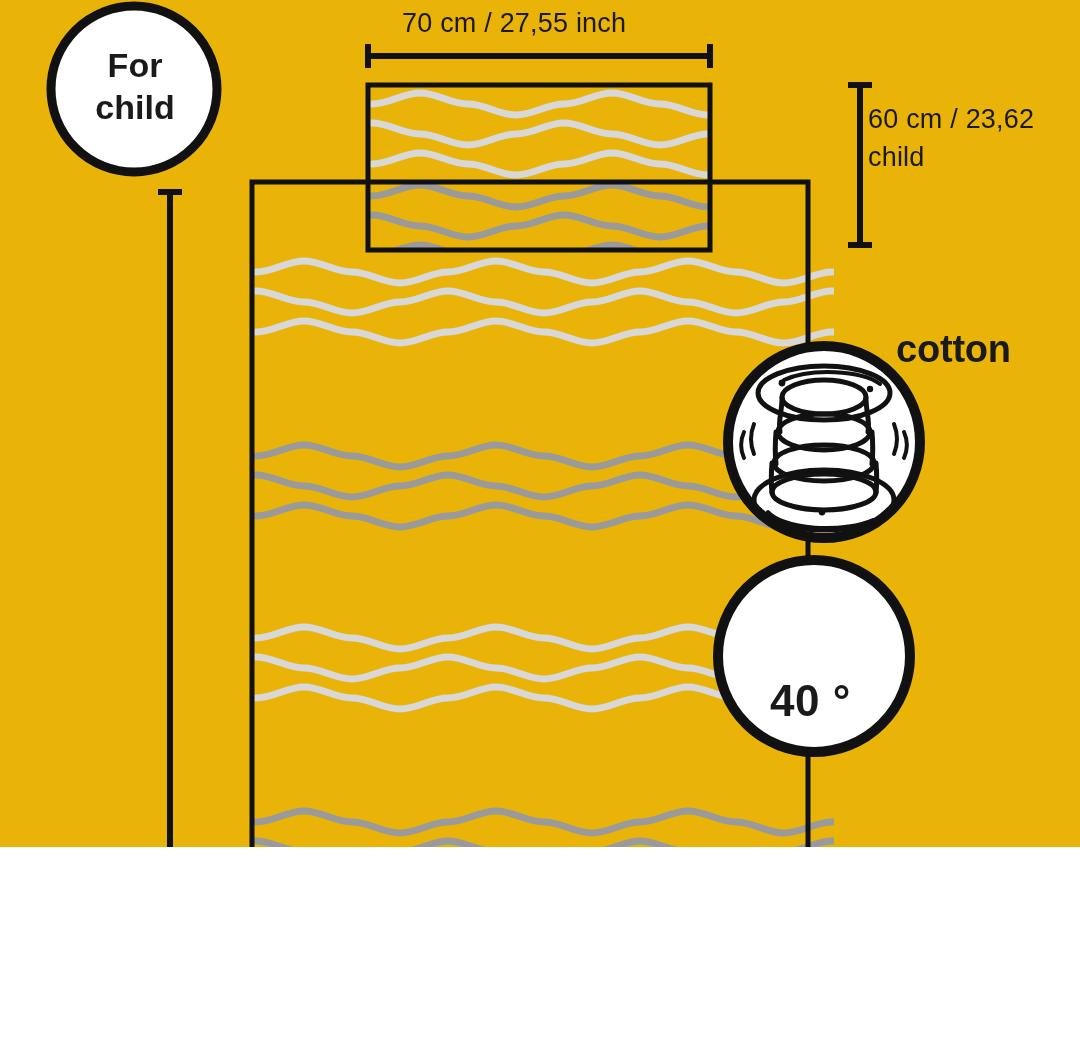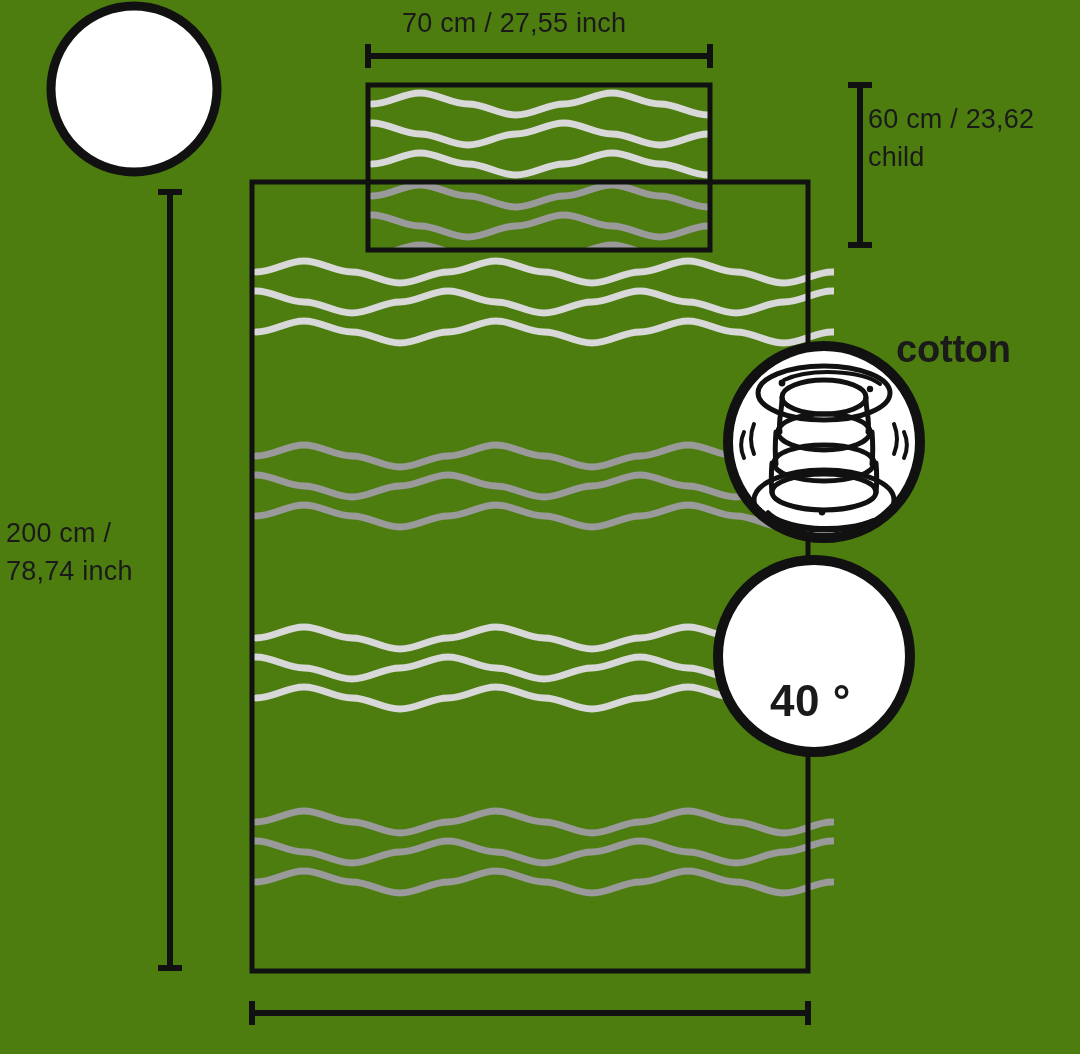--- a/index.html
+++ b/index.html
@@ -6,22 +6,22 @@
     margin: 0;
     padding: 0;
     background: #ffffff;
   }
   body {
     font-family: "Liberation Sans", sans-serif;
   }
   #stage {
     position: relative;
     width: 1080px;
-    height: 1054px;
-    background: #4d7c0f;
+    height: 847px;
+    background: #eab308;
     overflow: hidden;
   }
   #canvas {
     position: absolute;
     top: 0;
     left: 0;
     width: 1080px;
     height: 1054px;
   }
   .lbl {
@@ -178,22 +178,22 @@
 
     <g>
       <circle cx="814" cy="656" r="96" fill="#ffffff" stroke="#111111" stroke-width="10"></circle>
     </g>
   </svg>
 
   <div class="lbl dim-label" id="lbl-top-width">70 cm / 27,55 inch</div>
 
   <div class="lbl dim-label" id="lbl-right-depth"><span>60 cm / 23,62</span><br><span>child</span></div>
 
-  <div class="lbl dim-label" id="lbl-left-length"><span>200 cm /</span><br><span>78,74 inch</span></div>
 
 
+  <div class="lbl badge-text" id="lbl-for-child"><span>For</span><br><span>child</span></div>
 
   <div class="lbl side-label" id="lbl-cotton">cotton</div>
 
 
   <div class="lbl temp-text" id="lbl-temp">40 °</div>
 
 </div>
 
 </body></html>

